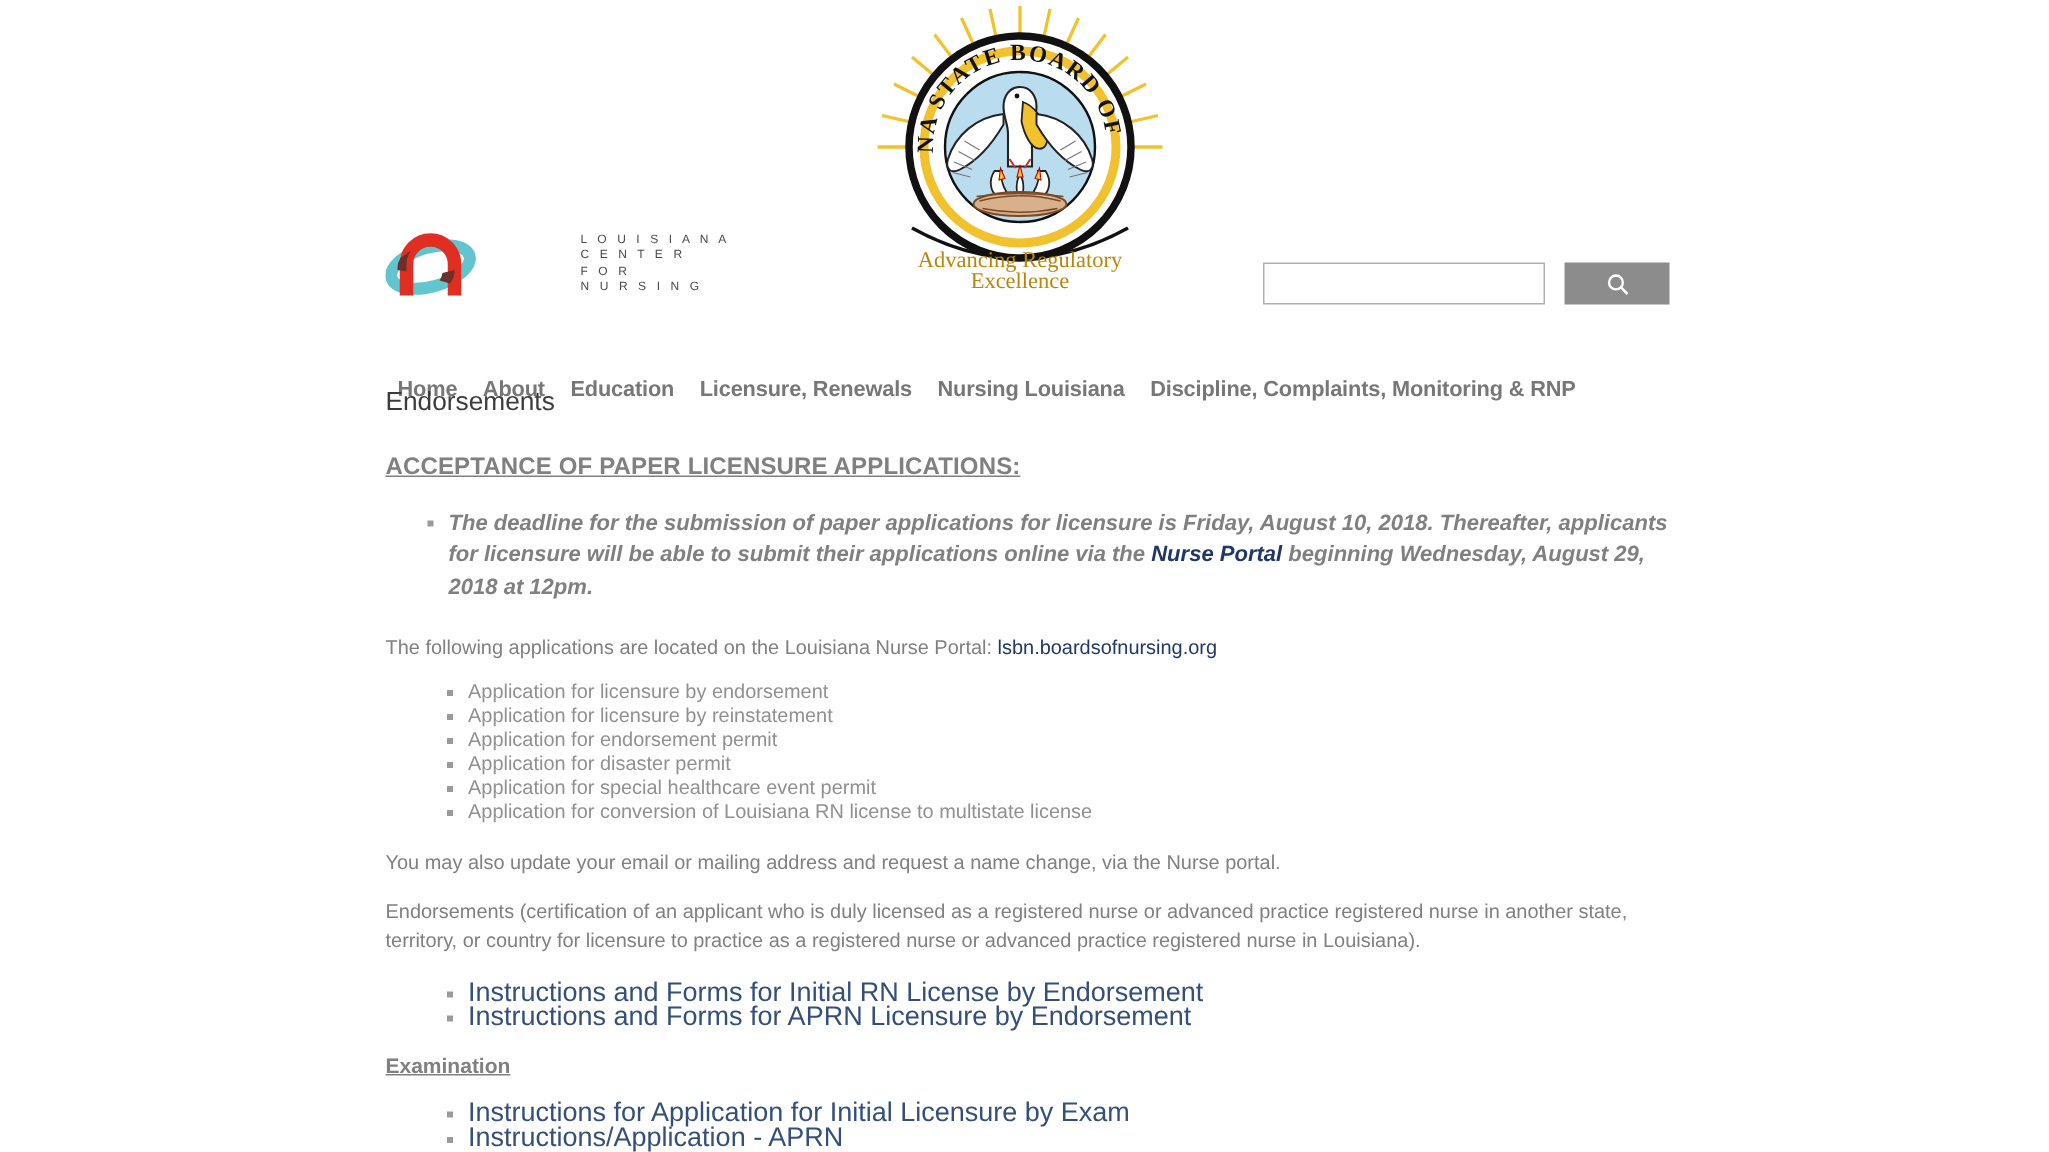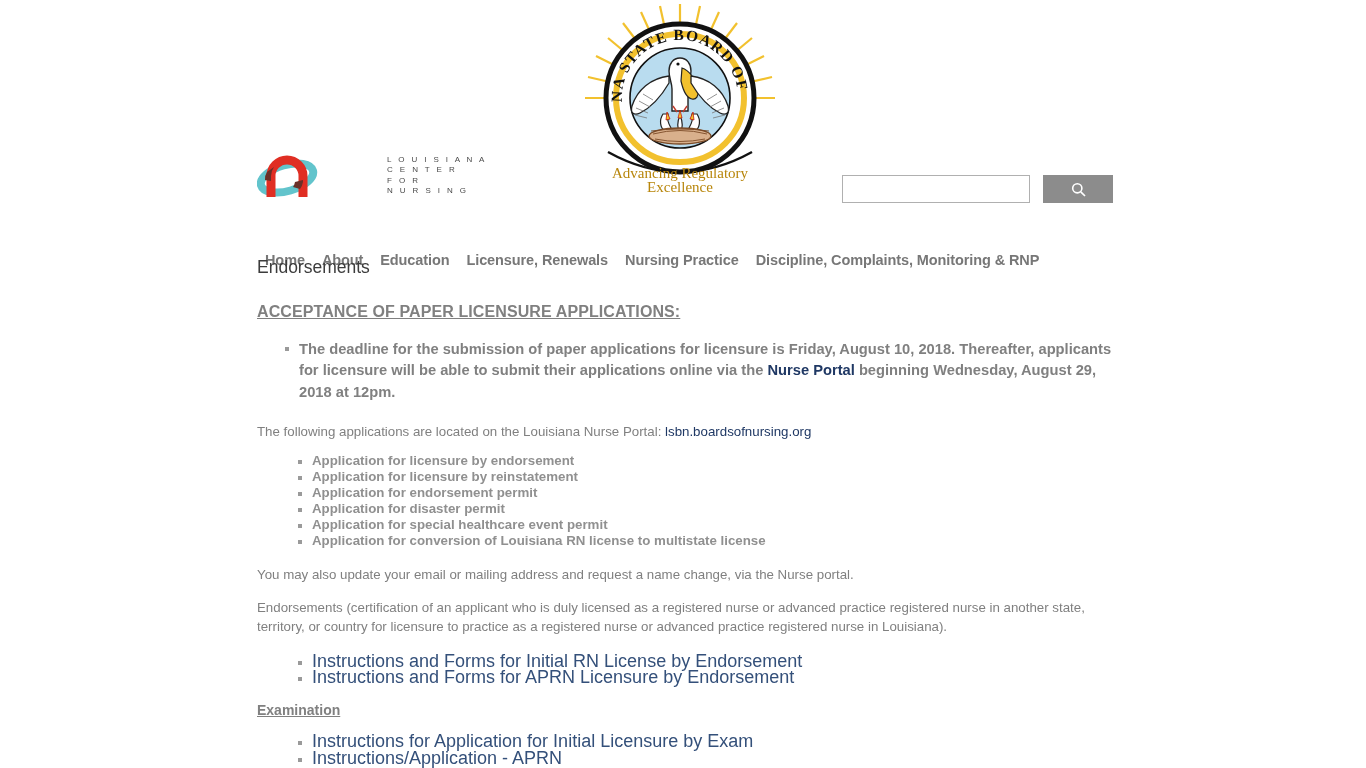--- a/index.html
+++ b/index.html
@@ -78,21 +78,21 @@
 
   .section-heading {
     font-size: 16px; font-weight: bold;
     color: #808080; text-decoration: underline;
     margin: 0 0 17px 0; line-height: 20px;
     letter-spacing: 0.1px;
   }
 
   ul { margin: 0; padding: 0; list-style: none; }
 
-  .deadline-list { margin: 0 0 19px 0; padding-left: 42px; }
+  .deadline-list { margin: 0 0 19px 0; padding-left: 42px; font-style: italic; }
   .deadline-item {
     position: relative;
     font-size: 14.7px; font-weight: bold;
     color: #808080; line-height: 21.3px;
   }
   .deadline-item .sq,
   .link-item .sq,
   .plain-item .sq {
     position: absolute; left: -14px; top: 8px;
     width: 4px; height: 4px; background: #9a9a9a;
@@ -106,21 +106,20 @@
   }
   .body-text.tight { margin-bottom: 12px; }
 
   .inline-link { color: #1f3864; text-decoration: none; }
 
   .plain-list { margin: 0 0 16px 0; padding-left: 55px; }
   .plain-item {
     position: relative;
     font-size: 13.3px; color: #909090;
     line-height: 16px;
-    font-weight: bold;
   }
 
   .underline-term { color: #808080; }
 
   .link-list { margin: 0 0 16px 0; padding-left: 55px; }
   .link-item {
     position: relative;
     font-size: 18px; line-height: 16.3px;
   }
   .link-item a { color: #34507a; text-decoration: none; }
@@ -223,21 +222,21 @@
           <line x1="9.8" y1="9.8" x2="14" y2="14" stroke="#fff" stroke-width="1.7"></line>
         </svg>
       </button>
     </div>
 
     <nav class="nav">
       <div class="nav-item">Home</div>
       <div class="nav-item">About</div>
       <div class="nav-item">Education</div>
       <div class="nav-item">Licensure, Renewals</div>
-      <div class="nav-item">Nursing Practice</div>
+      <div class="nav-item">Nursing Louisiana</div>
       <div class="nav-item">Discipline, Complaints, Monitoring &amp; RNP</div>
     </nav>
   </div>
 
   <div class="content">
 
     <h1 class="page-title">Endorsements</h1>
 
     <h2 class="section-heading">ACCEPTANCE OF PAPER LICENSURE APPLICATIONS:</h2>
 

